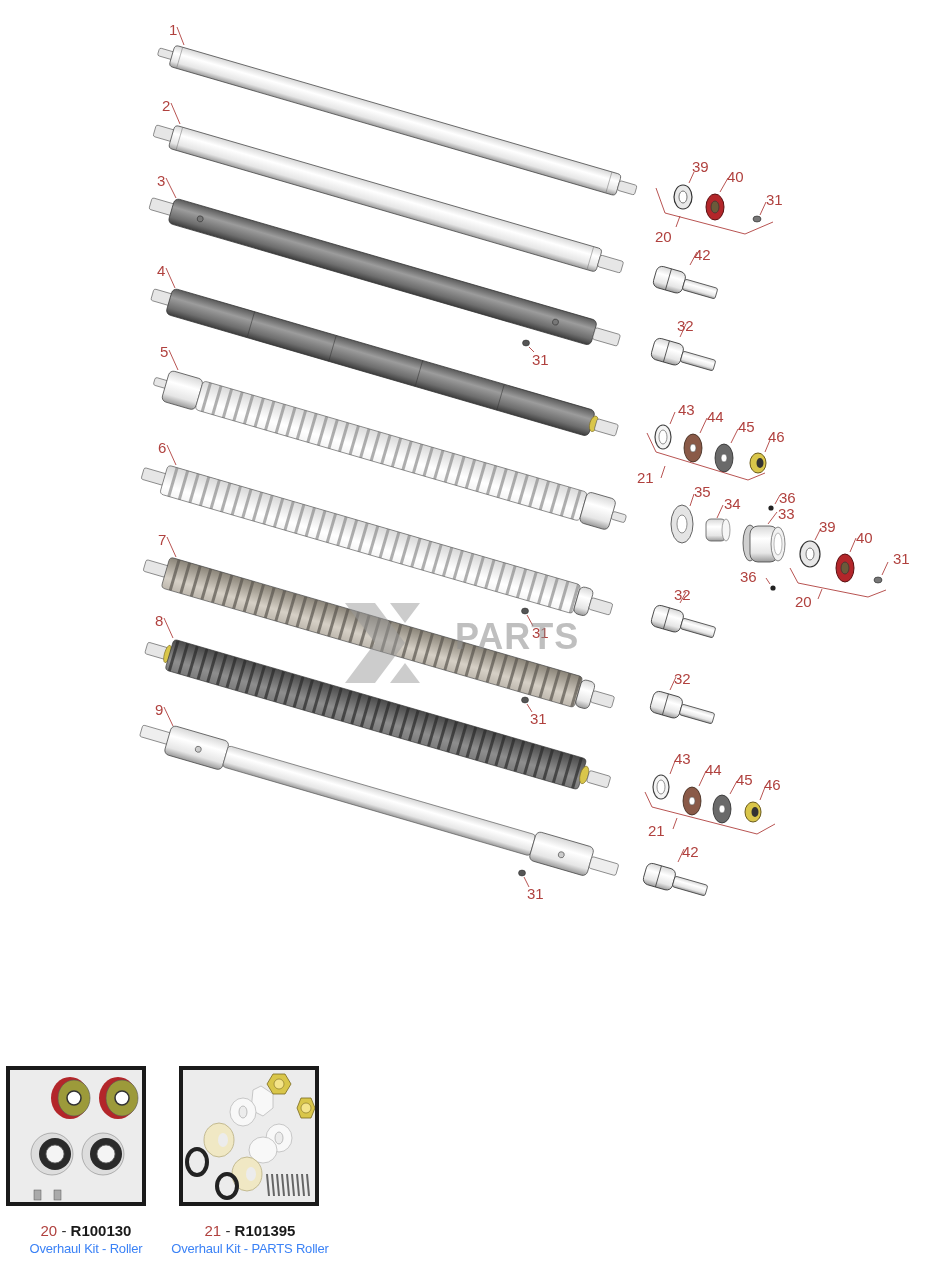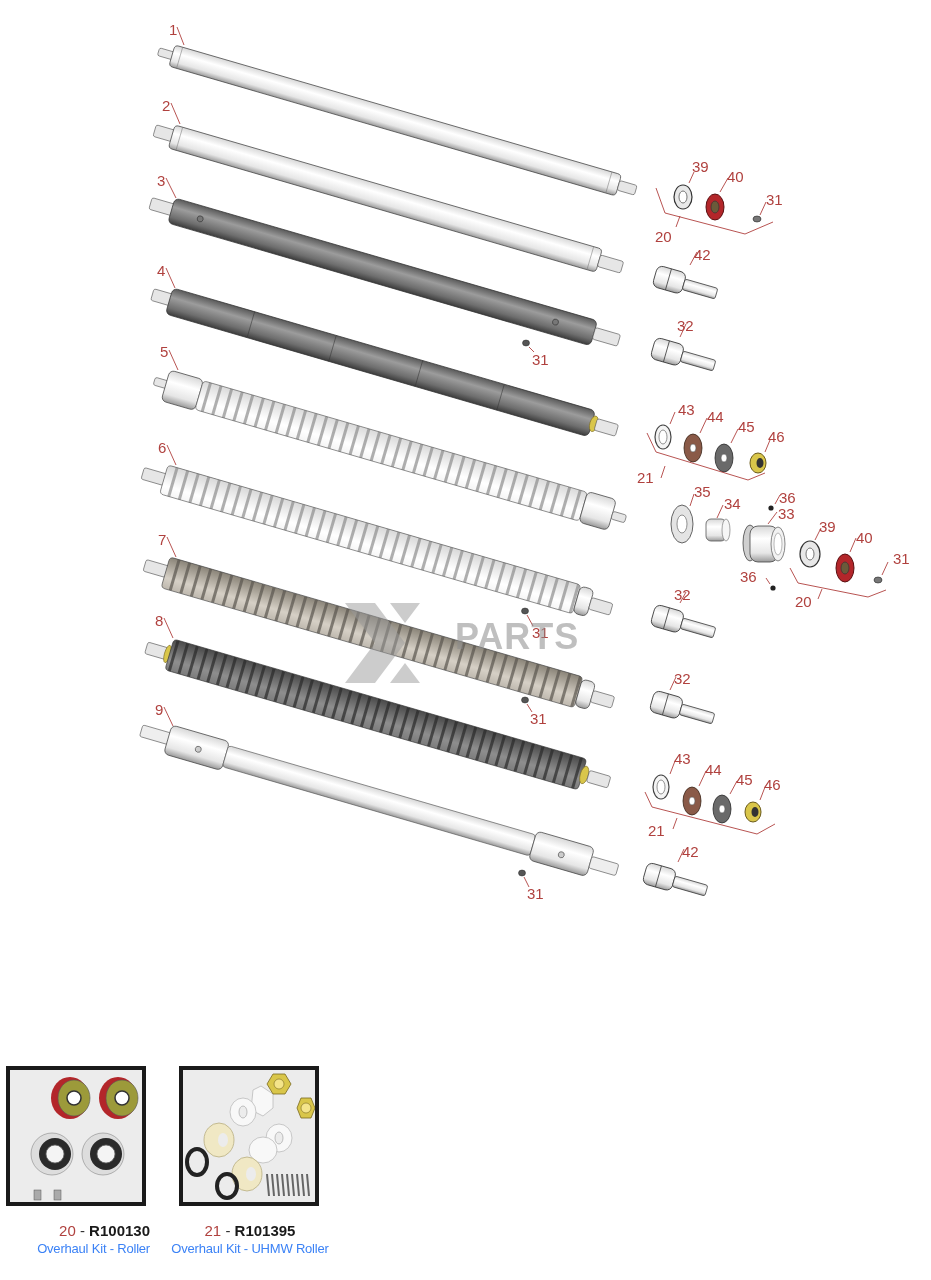--- a/index.html
+++ b/index.html
@@ -354,21 +354,21 @@
       <circle cx="93" cy="84" r="21" fill="#ddd" stroke="#888" stroke-width="0.6"></circle>
       <circle cx="96" cy="84" r="16" fill="#2a2a2a"></circle>
       <circle cx="96" cy="84" r="9" fill="#f4f4f4" stroke="#666" stroke-width="0.8"></circle>
     </g>
     <g>
       <rect x="24" y="120" width="7" height="10" fill="#aaa" stroke="#555" stroke-width="0.5"></rect>
       <rect x="44" y="120" width="7" height="10" fill="#aaa" stroke="#555" stroke-width="0.5"></rect>
     </g>
   </svg>
 </div>
-<div class="kit-caption" style="left:10px; width:140px;text-align:right;">
+<div class="kit-caption" style="left:16px; width:140px;">
   <span class="num">20</span><span class="dash"> - </span><span class="pn">R100130</span>
   <span class="desc">Overhaul Kit - Roller</span>
 </div>
 
 <div class="kit" style="left:179px;">
   <svg viewBox="0 0 132 132">
     <g>
       <path d="M70 20 l8 -4 l12 8 l0 14 l-10 8 l-12 -6 z" fill="#f8f8f8" stroke="#bbb" stroke-width="0.8"></path>
       <ellipse cx="60" cy="42" rx="13" ry="14" fill="#f8f8f8" stroke="#bbb" stroke-width="0.8"></ellipse>
       <ellipse cx="60" cy="42" rx="4" ry="6" fill="#ececec" stroke="#999" stroke-width="0.6"></ellipse>
@@ -400,14 +400,14 @@
       <line x1="104" y1="104" x2="106" y2="126"></line>
         <line x1="109" y1="104" x2="111" y2="126"></line>
       <line x1="114" y1="104" x2="116" y2="126"></line>
         <line x1="119" y1="104" x2="121" y2="126"></line>
       <line x1="124" y1="104" x2="126" y2="126"></line>
     </g>
   </svg>
 </div>
 <div class="kit-caption" style="left:160px; width:180px;text-align:center;">
   <span class="num">21</span><span class="dash"> - </span><span class="pn">R101395</span>
-  <span class="desc">Overhaul Kit - UHMW Roller</span>
+  <span class="desc">Overhaul Kit - PARTS Roller</span>
 </div>
 
 </body></html>

